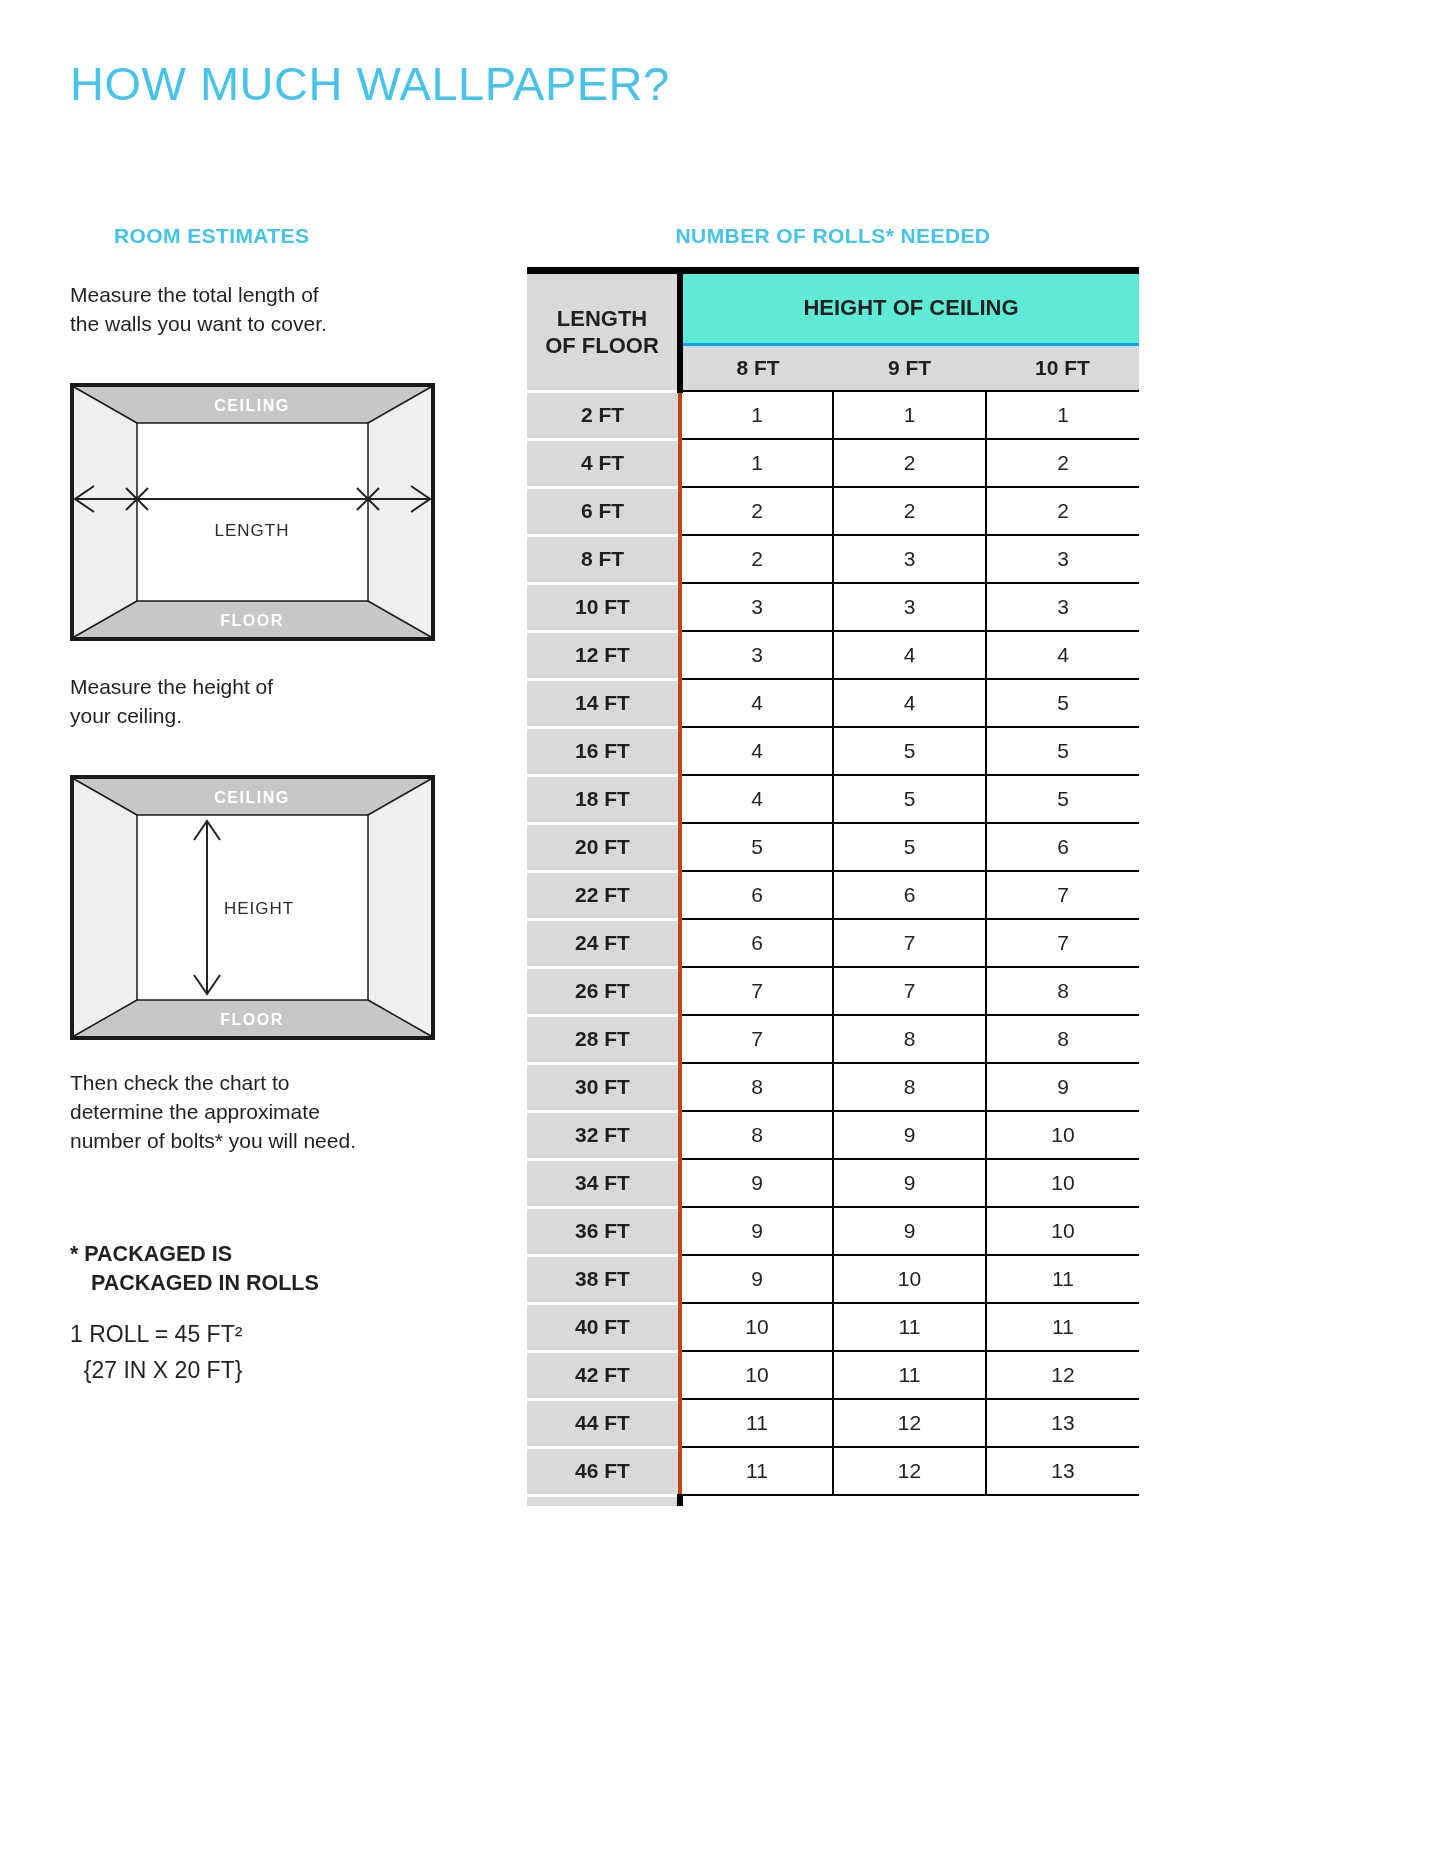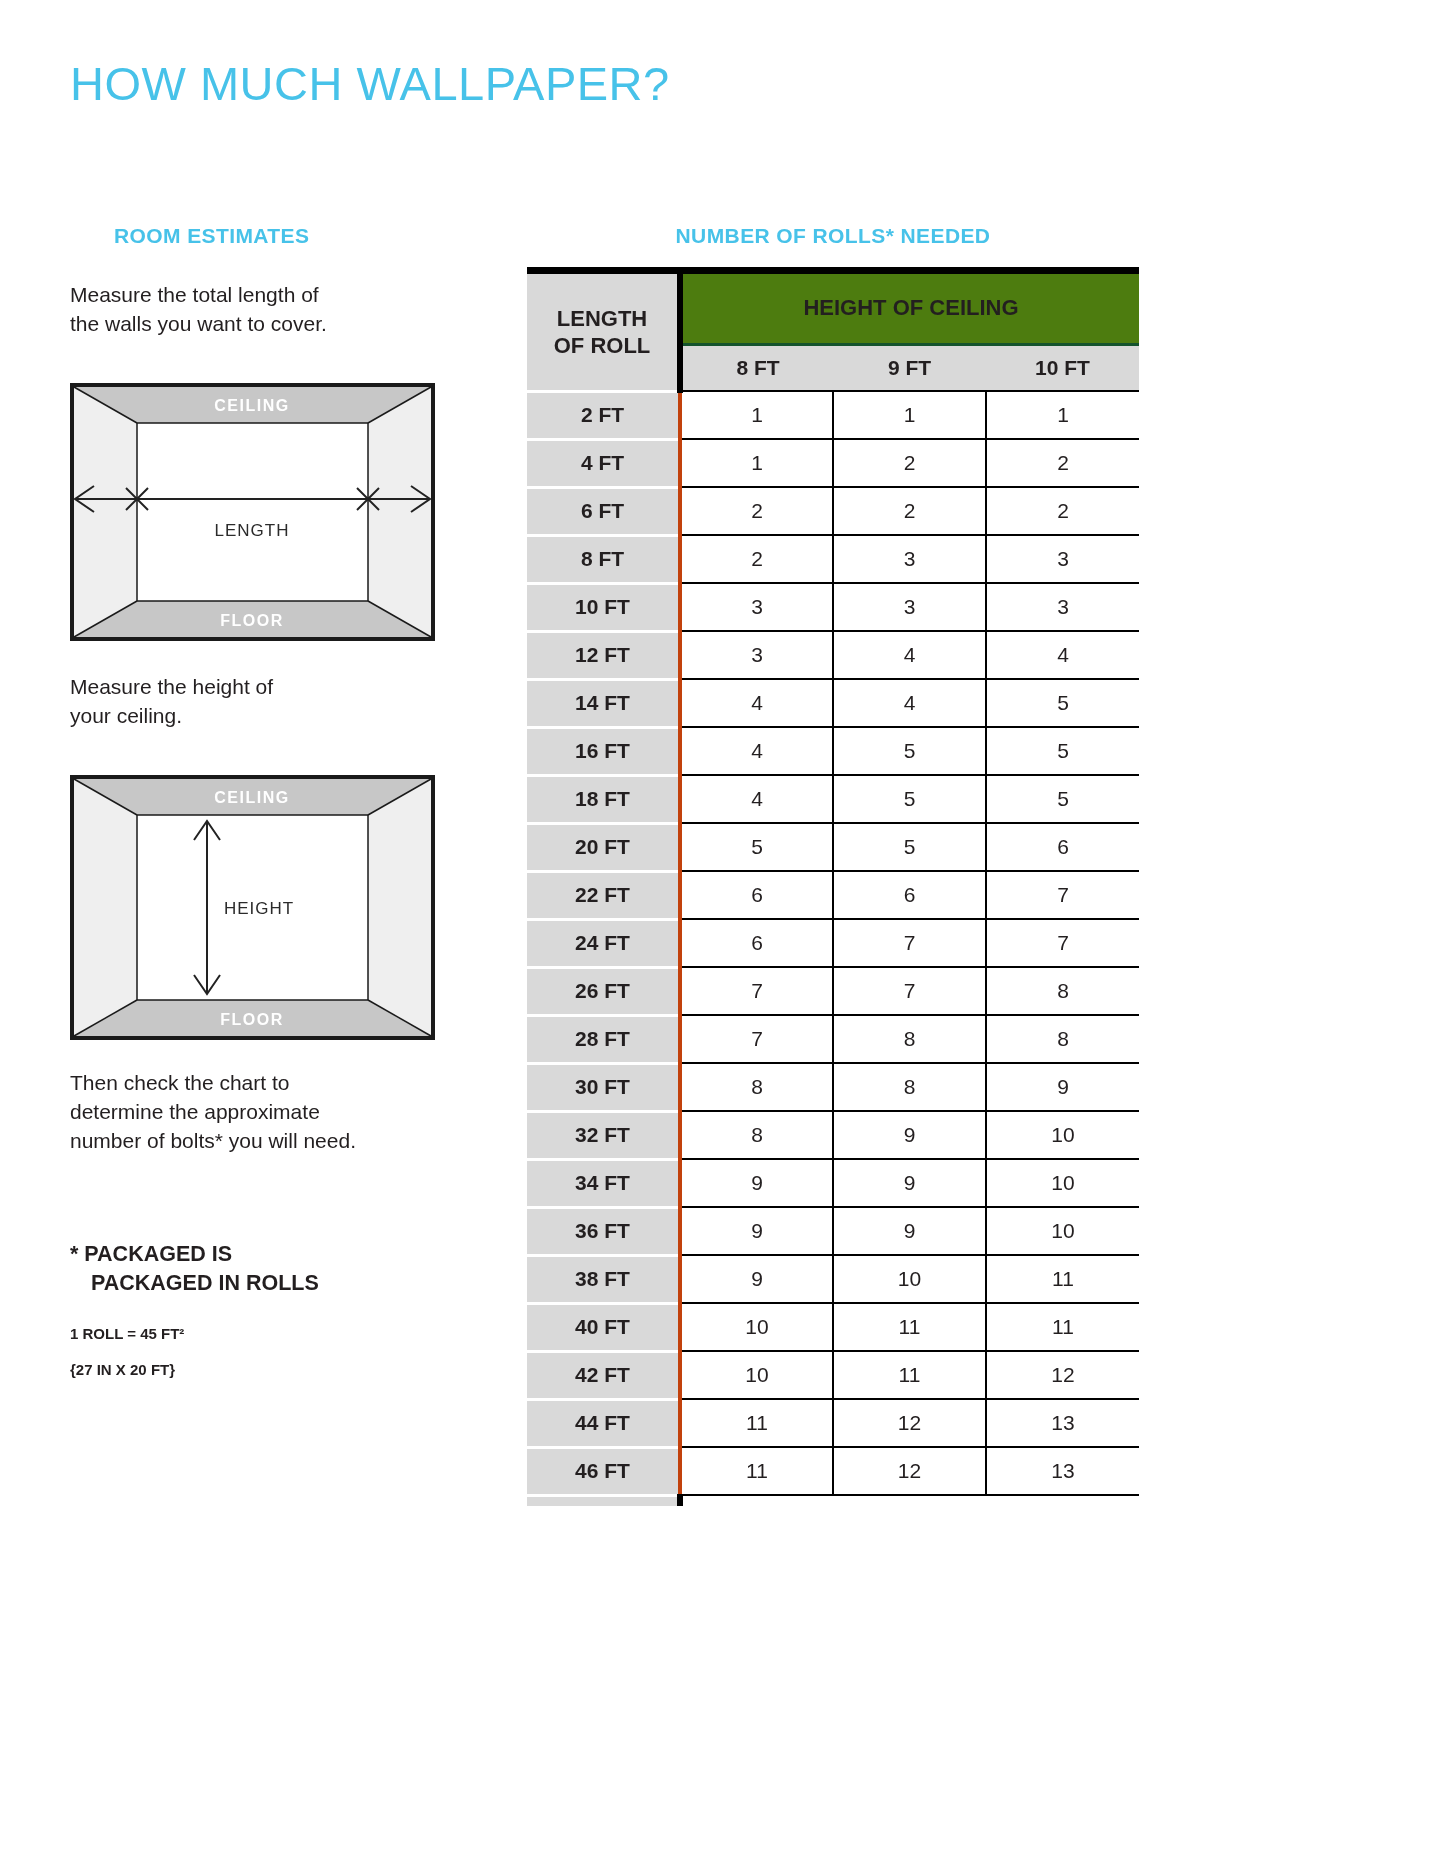--- a/index.html
+++ b/index.html
@@ -10,35 +10,35 @@
     color:#231f20;
     -webkit-font-smoothing:antialiased;
   }
   .abs { position:absolute; }
   .blue { color:var(--accent,#47C2E9); }
 
   .page-title { left:70px; top:56px; font-size:47px; font-weight:normal; letter-spacing:0.5px; }
   .section-heading { font-size:21px; font-weight:bold; letter-spacing:0.4px; }
   .body-text { font-size:21px; line-height:29px; }
   .bold-note { font-size:21.5px; font-weight:bold; line-height:29px; }
-  .roll-note { font-size:15px; font-weight:bold; line-height:36px; }
+  .roll-note { font-size:23px; font-weight:normal; line-height:36px;text-align:right; }
   .indent { padding-left:21px; }
 
   .table-heading { left:527px; top:224px; width:612px; text-align:center; }
 
   .table-wrap { left:527px; top:267px; width:612px; border-top:7px solid #000; }
   table.rolls { border-collapse:collapse; width:100%; table-layout:fixed; }
   table.rolls col.c1 { width:153px; }
   table.rolls th, table.rolls td { text-align:center; vertical-align:middle; padding:0; }
   .length-head {
     background:#D9D9D9; border-right:6px solid #000; border-bottom:3px solid #fff;
     font-size:22px; font-weight:bold; line-height:27px;
   }
   .ceiling-head {
-    background:#4d7c0f; border-bottom:3px solid #14532d;
+    background:#5eead4; border-bottom:3px solid #0ea5e9;
     font-size:22px; font-weight:bold; height:70px;
   }
   .ft-head {
     background:#D9D9D9; font-size:21px; font-weight:bold; height:47px;
     border-bottom:2px solid #000;
   }
   .length-cell {
     background:#D9D9D9; border-right:4px solid #c2410c; border-bottom:3px solid #fff;
     font-size:21px; font-weight:bold; height:48px;
   }
@@ -142,21 +142,21 @@
     <colgroup>
       <col class="c1">
         <col class="c2">
         <col class="c2">
         <col class="c2">
     </colgroup>
     <thead>
       <tr>
         <th class="length-head" rowspan="2">
           <div>LENGTH</div>
-          <div>OF ROLL</div>
+          <div>OF FLOOR</div>
         </th>
         <th class="ceiling-head" colspan="3">HEIGHT OF CEILING</th>
       </tr>
       <tr>
         <th class="ft-head">8 FT</th>
         <th class="ft-head">9 FT</th>
         <th class="ft-head">10 FT</th>
       </tr>
     </thead>
     <tbody>

